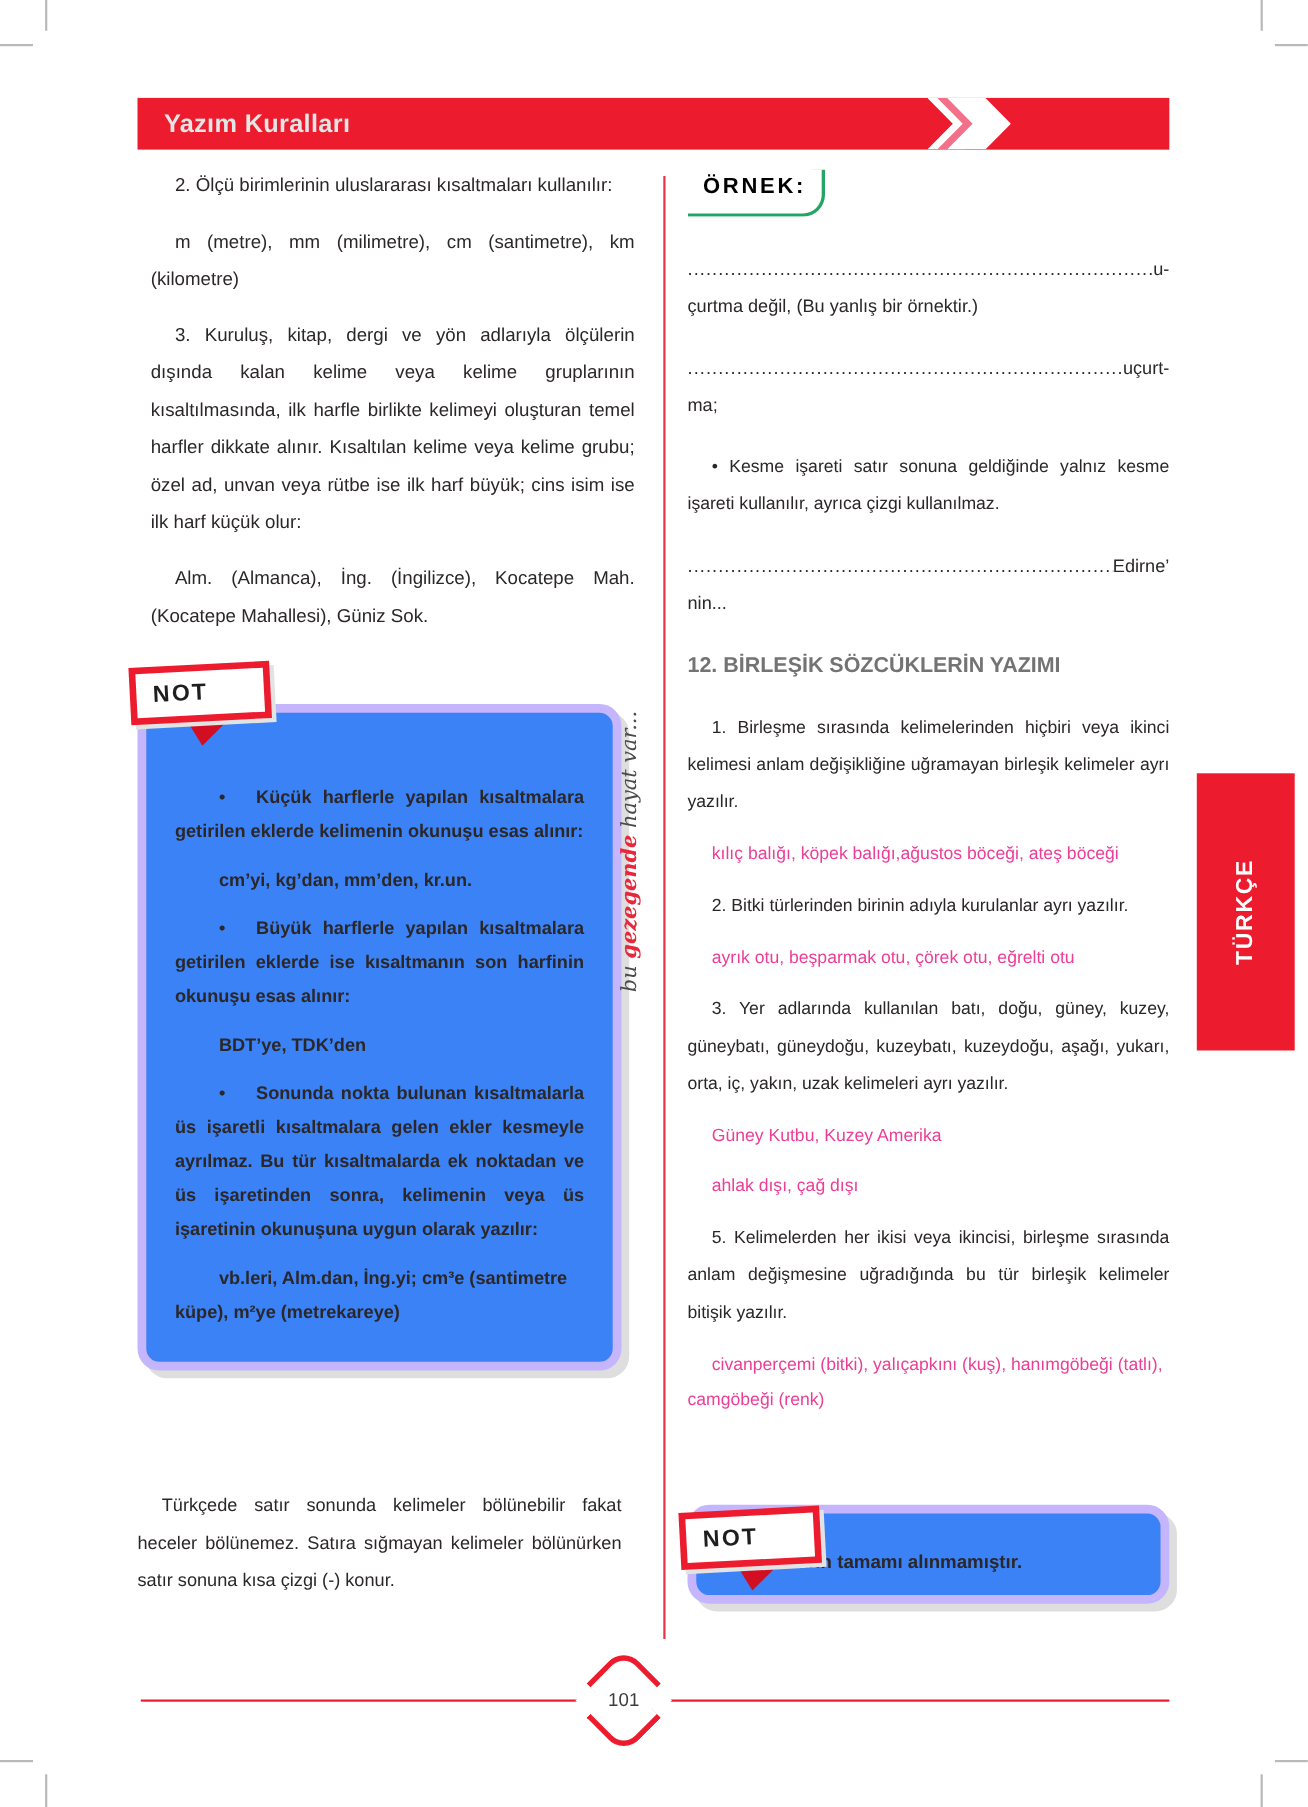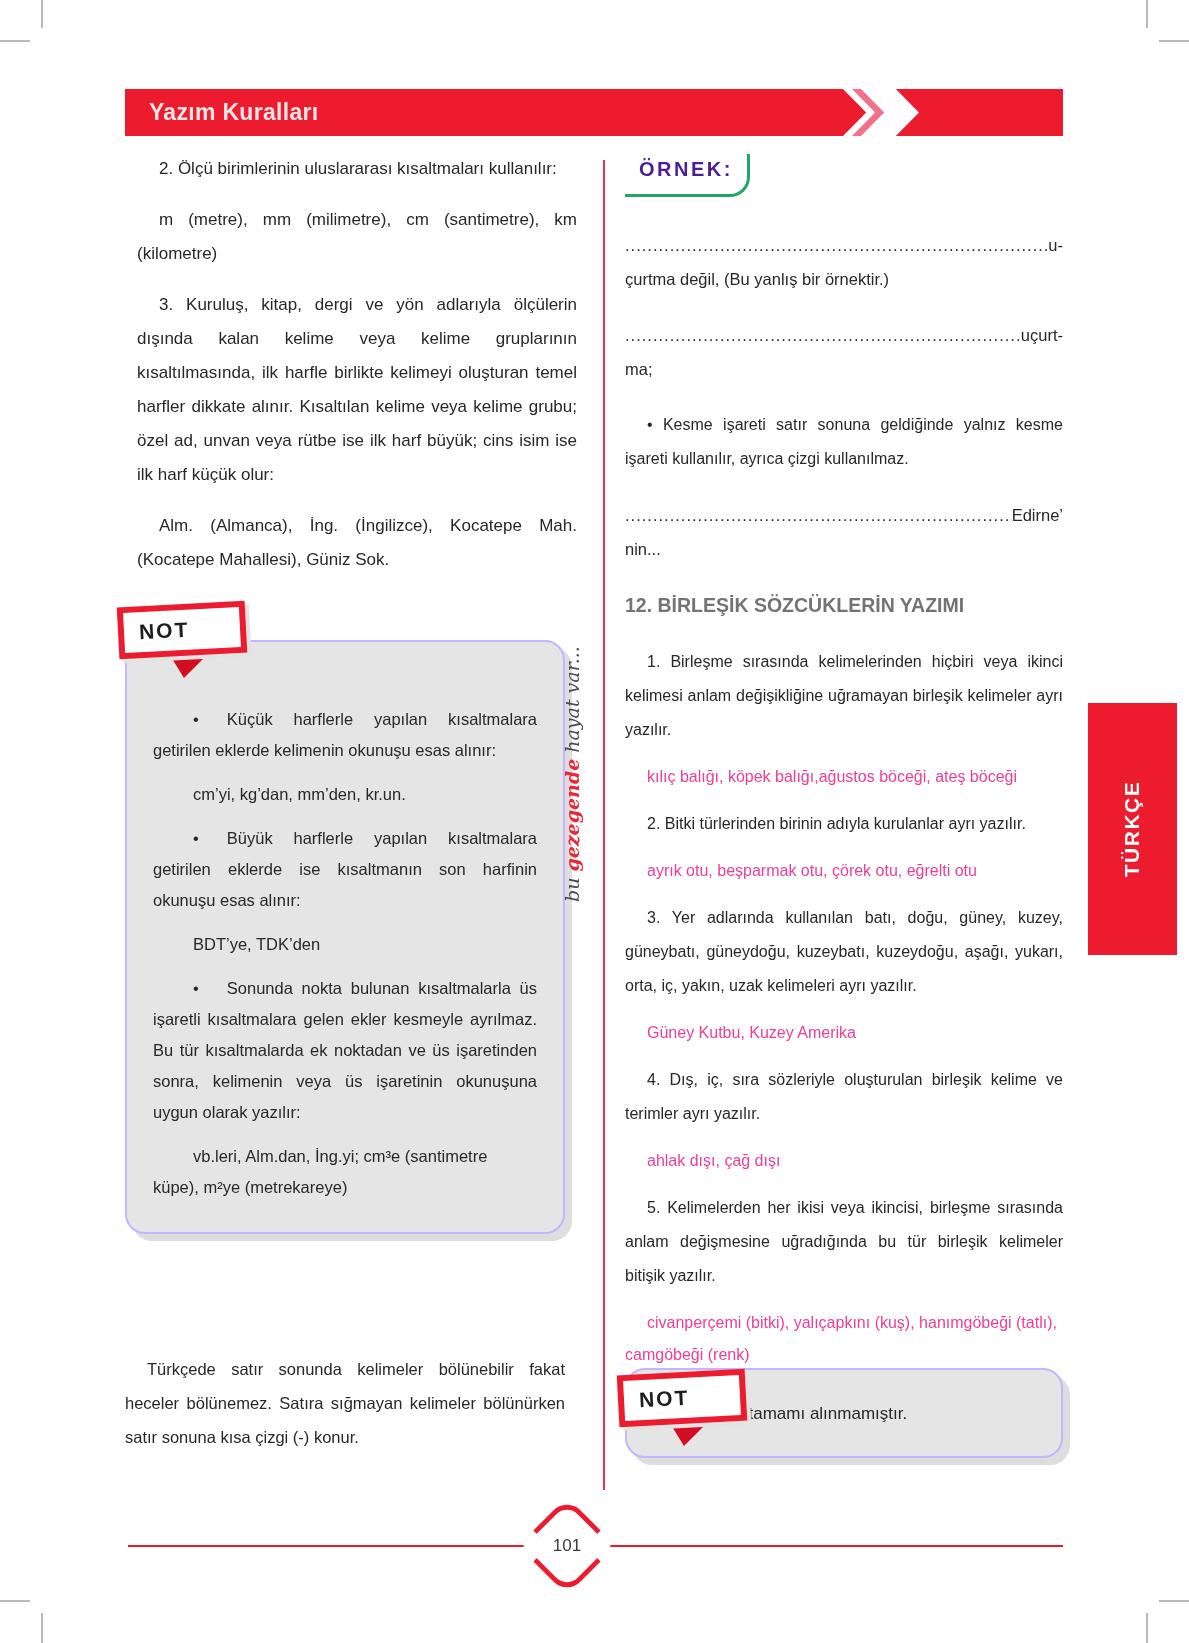--- a/index.html
+++ b/index.html
@@ -25,38 +25,38 @@
   .chev-w2{left:736px;width:58px;background:#ffffff;}
   .chev-cover{left:745px;width:193px;background:#ec1b2e;
     clip-path:polygon(30px 0,100% 0,100% 100%,30px 100%,58px 50%);}
   
   .divider{position:absolute;left:603px;top:160px;width:2px;height:1330px;background:#ea3347;}
   
   .col{position:absolute;text-align:justify;}
   .para{font-size:17px;line-height:34px;text-indent:22px;margin:0 0 17px 0;}
   
   .note-box{
-    position:absolute;background:#e5e5e5;border:2px solid #c4b5fd;border-radius:20px;
-    box-shadow:7px 7px 0 #dedede;box-sizing:border-box;
+    position:absolute;background:#3b82f6;border:8px solid #c4b5fd;border-radius:20px;
+    box-shadow:7px 7px 0 #dedede;box-sizing:border-box;font-weight:bold;
   }
   .ribbon{position:absolute;background:#ec1b2e;transform:rotate(-3deg);box-shadow:4px 4px 0 #e3e3e3;z-index:5;}
   .ribbon-inner{position:absolute;inset:6px;background:#ffffff;display:flex;align-items:center;
     padding-left:15px;font-size:21px;font-weight:bold;letter-spacing:2px;color:#1e1e1e;}
   .ribbon-fold{position:absolute;width:42px;height:26px;background:#d20f22;
     clip-path:polygon(0 0,100% 0,38% 100%);z-index:4;}
   .nb-entry{font-size:16.5px;line-height:31px;text-indent:40px;text-align:justify;margin:0 0 13px 0;}
   .nb-dot{margin-right:28px;}
   .nb-ex{font-size:16.5px;line-height:31px;text-indent:40px;text-align:left;margin:0 0 13px 0;}
   
   .h-green{color:#737373;font-weight:bold;font-size:19.5px;line-height:27px;margin:0;}
   
   .ornek-wrap{position:relative;width:140px;height:52px;margin-bottom:26px;}
   .ornek-underline{position:absolute;left:0;top:4px;width:122px;height:40px;
     border-bottom:3px solid #23a565;border-right:3px solid #23a565;border-bottom-right-radius:20px;}
-  .ornek-label{position:absolute;left:14px;top:8px;color:#4c1d95;font-size:20px;font-weight:bold;letter-spacing:2.5px;}
+  .ornek-label{position:absolute;left:14px;top:8px;color:#000000;font-size:20px;font-weight:bold;letter-spacing:2.5px;}
   .dotline{display:flex;align-items:baseline;font-size:16.5px;line-height:34px;}
   .dots{flex:1 1 auto;overflow:hidden;white-space:nowrap;letter-spacing:1px;}
   .dtail{flex:0 0 auto;}
   .dwrap{font-size:16.5px;line-height:34px;text-align:left;}
   .ex-block{margin-bottom:22px;}
   .bullet-para{font-size:16px;line-height:34px;text-indent:22px;text-align:justify;margin:0 0 22px 0;}
   
   .rule{font-size:16px;line-height:34px;text-indent:22px;text-align:justify;margin:0 0 14px 0;}
   .pinkex{font-size:16px;line-height:32px;text-indent:22px;text-align:left;color:#ec3e96;margin:0 0 14px 0;}
   
@@ -165,21 +165,20 @@
 
   <p class="rule">1. Birleşme sırasında kelimelerinden hiçbiri veya ikinci kelimesi anlam değişikliğine uğramayan birleşik kelimeler ayrı yazılır.</p>
   <p class="pinkex">kılıç balığı, köpek balığı,ağustos böceği, ateş böceği</p>
 
   <p class="rule">2. Bitki türlerinden birinin adıyla kurulanlar ayrı yazılır.</p>
   <p class="pinkex">ayrık otu, beşparmak otu, çörek otu, eğrelti otu</p>
 
   <p class="rule">3. Yer adlarında kullanılan batı, doğu, güney, kuzey, güneybatı, güneydoğu, kuzeybatı, kuzeydoğu, aşağı, yukarı, orta, iç, yakın, uzak kelimeleri ayrı yazılır.</p>
   <p class="pinkex">Güney Kutbu, Kuzey Amerika</p>
 
-  <p class="rule">4. Dış, iç, sıra sözleriyle oluşturulan birleşik kelime ve terimler ayrı yazılır.</p>
   <p class="pinkex">ahlak dışı, çağ dışı</p>
 
   <p class="rule">5. Kelimelerden her ikisi veya ikincisi, birleşme sırasında anlam değişmesine uğradığında bu tür birleşik kelimeler bitişik yazılır.</p>
   <p class="pinkex">civanperçemi (bitki), yalıçapkını (kuş), hanımgöbeği (tatlı), camgöbeği (renk)</p>
 </div>
 
 <div class="ribbon" style="left:618px;top:1372px;width:128px;height:52px;">
   <div class="ribbon-inner">NOT</div>
 </div>
 <div class="ribbon-fold" style="left:668px;top:1420px;"></div>

